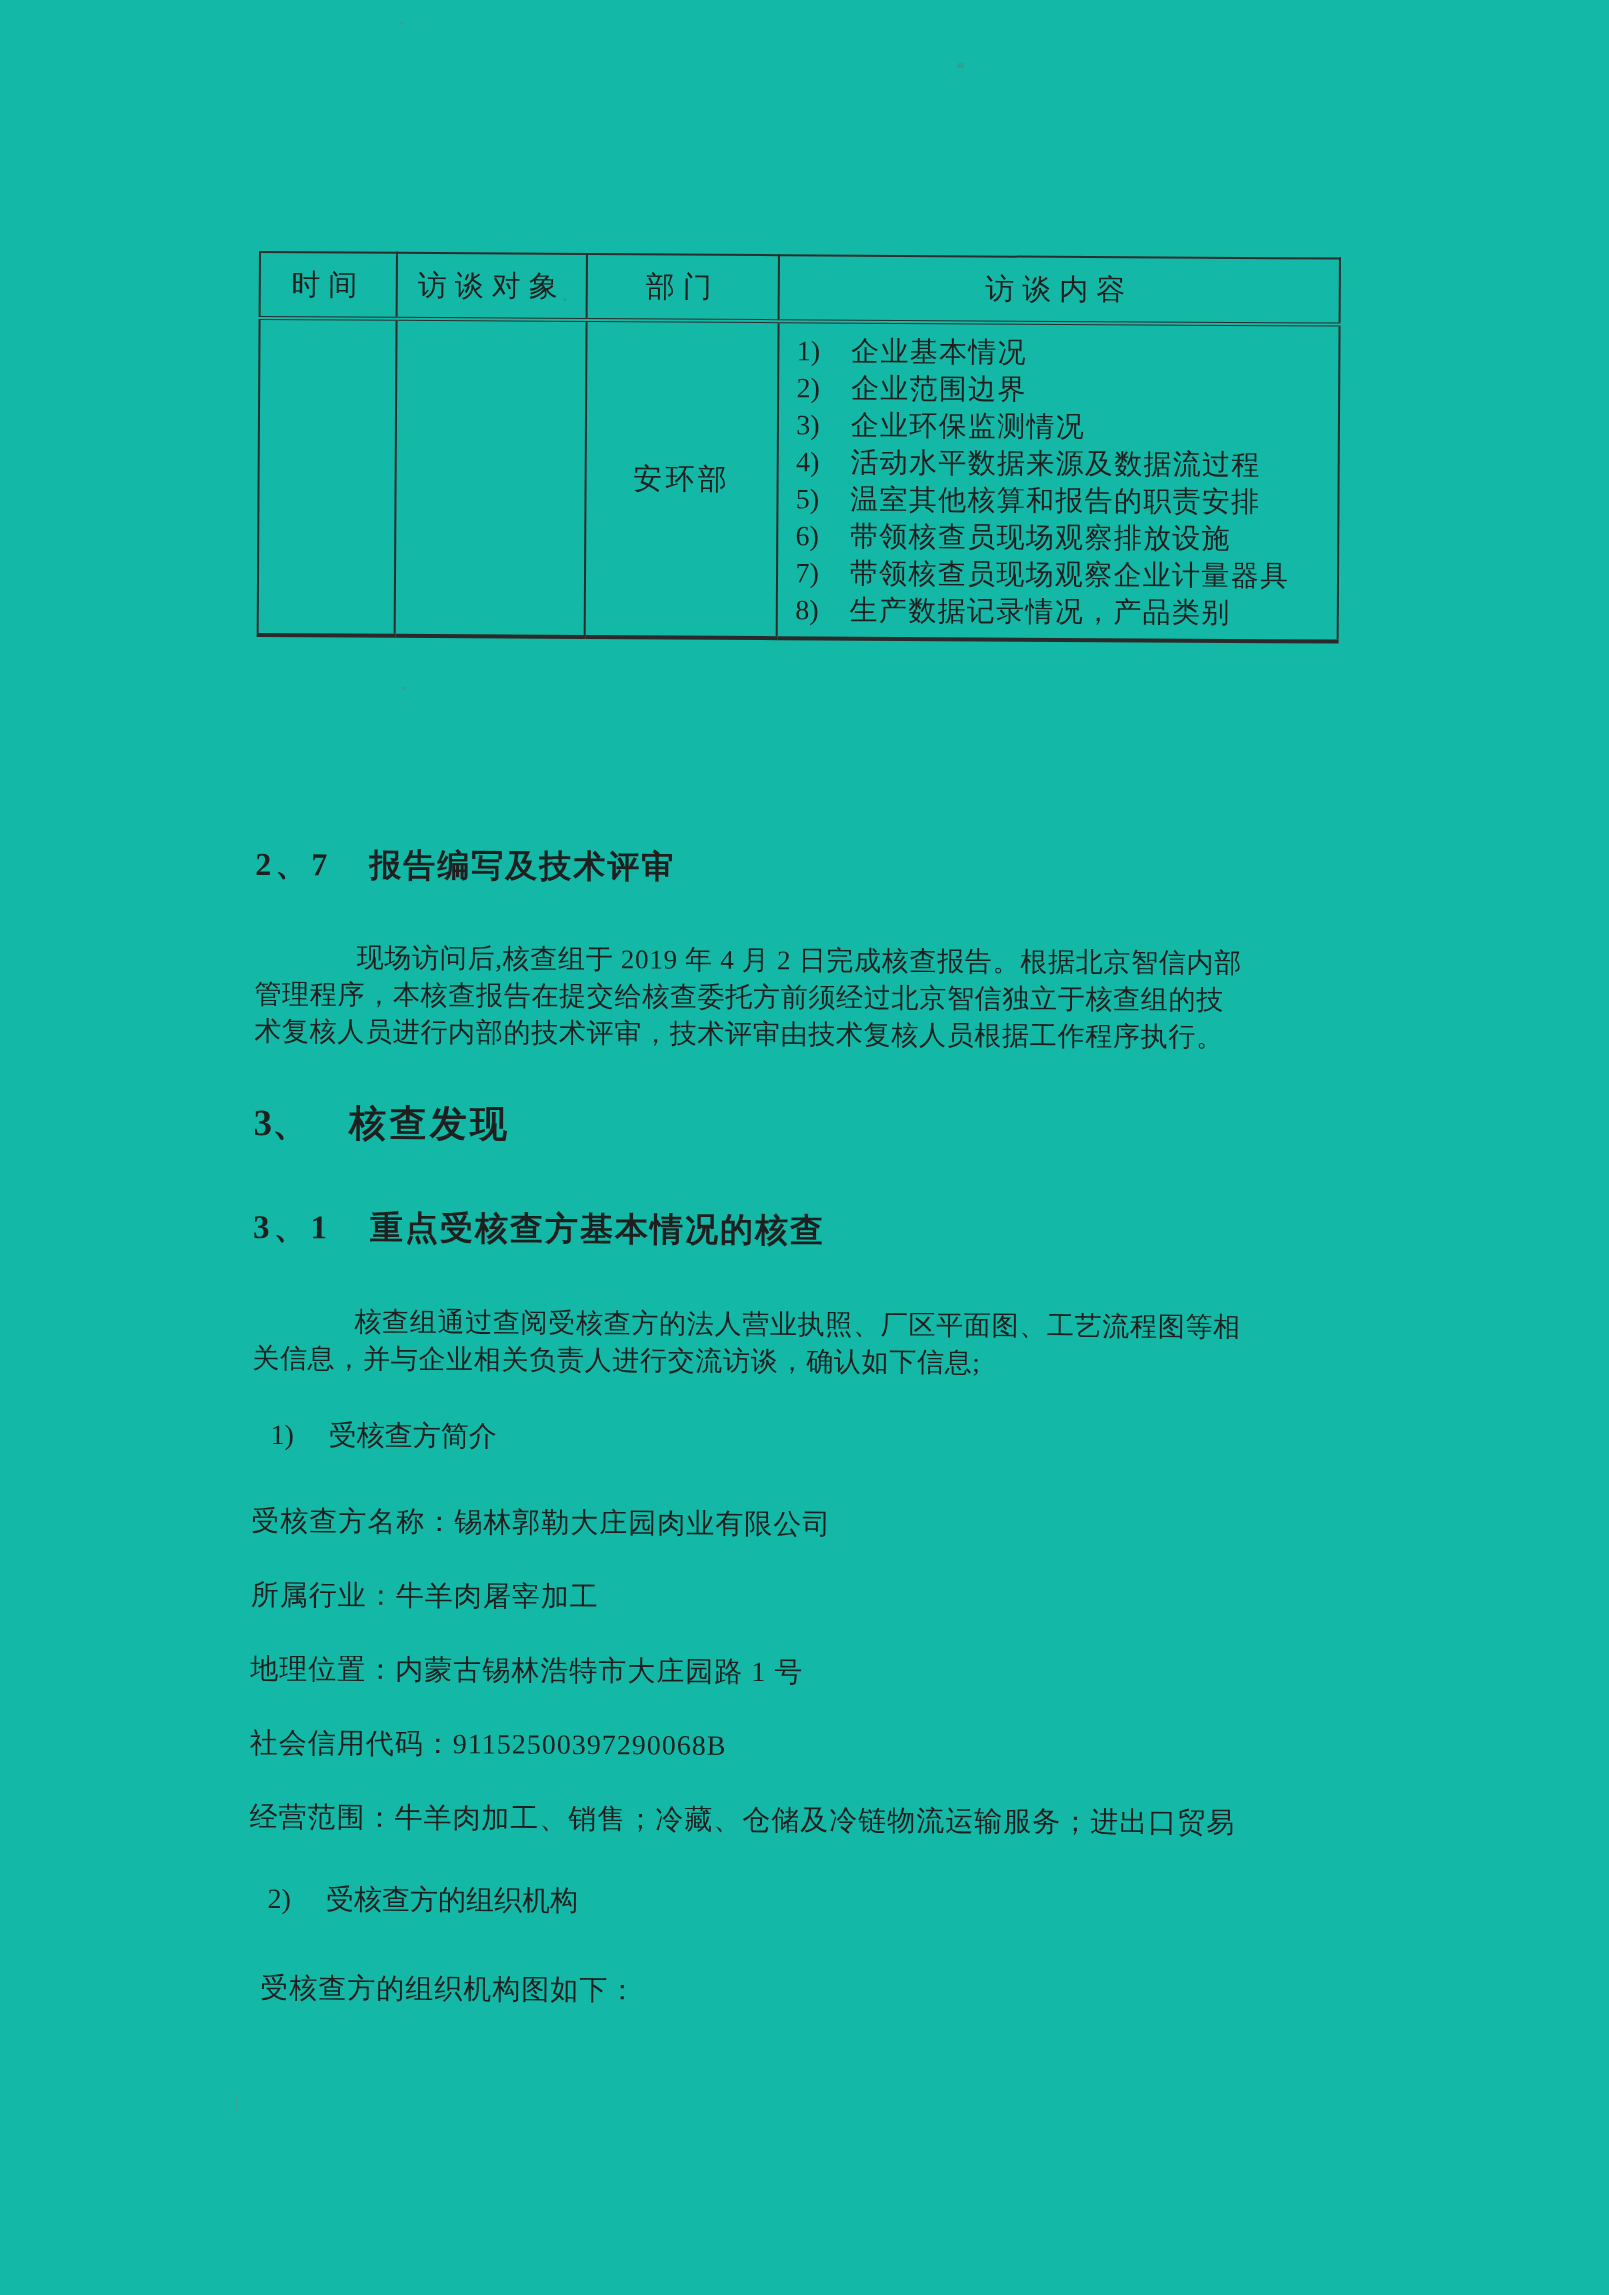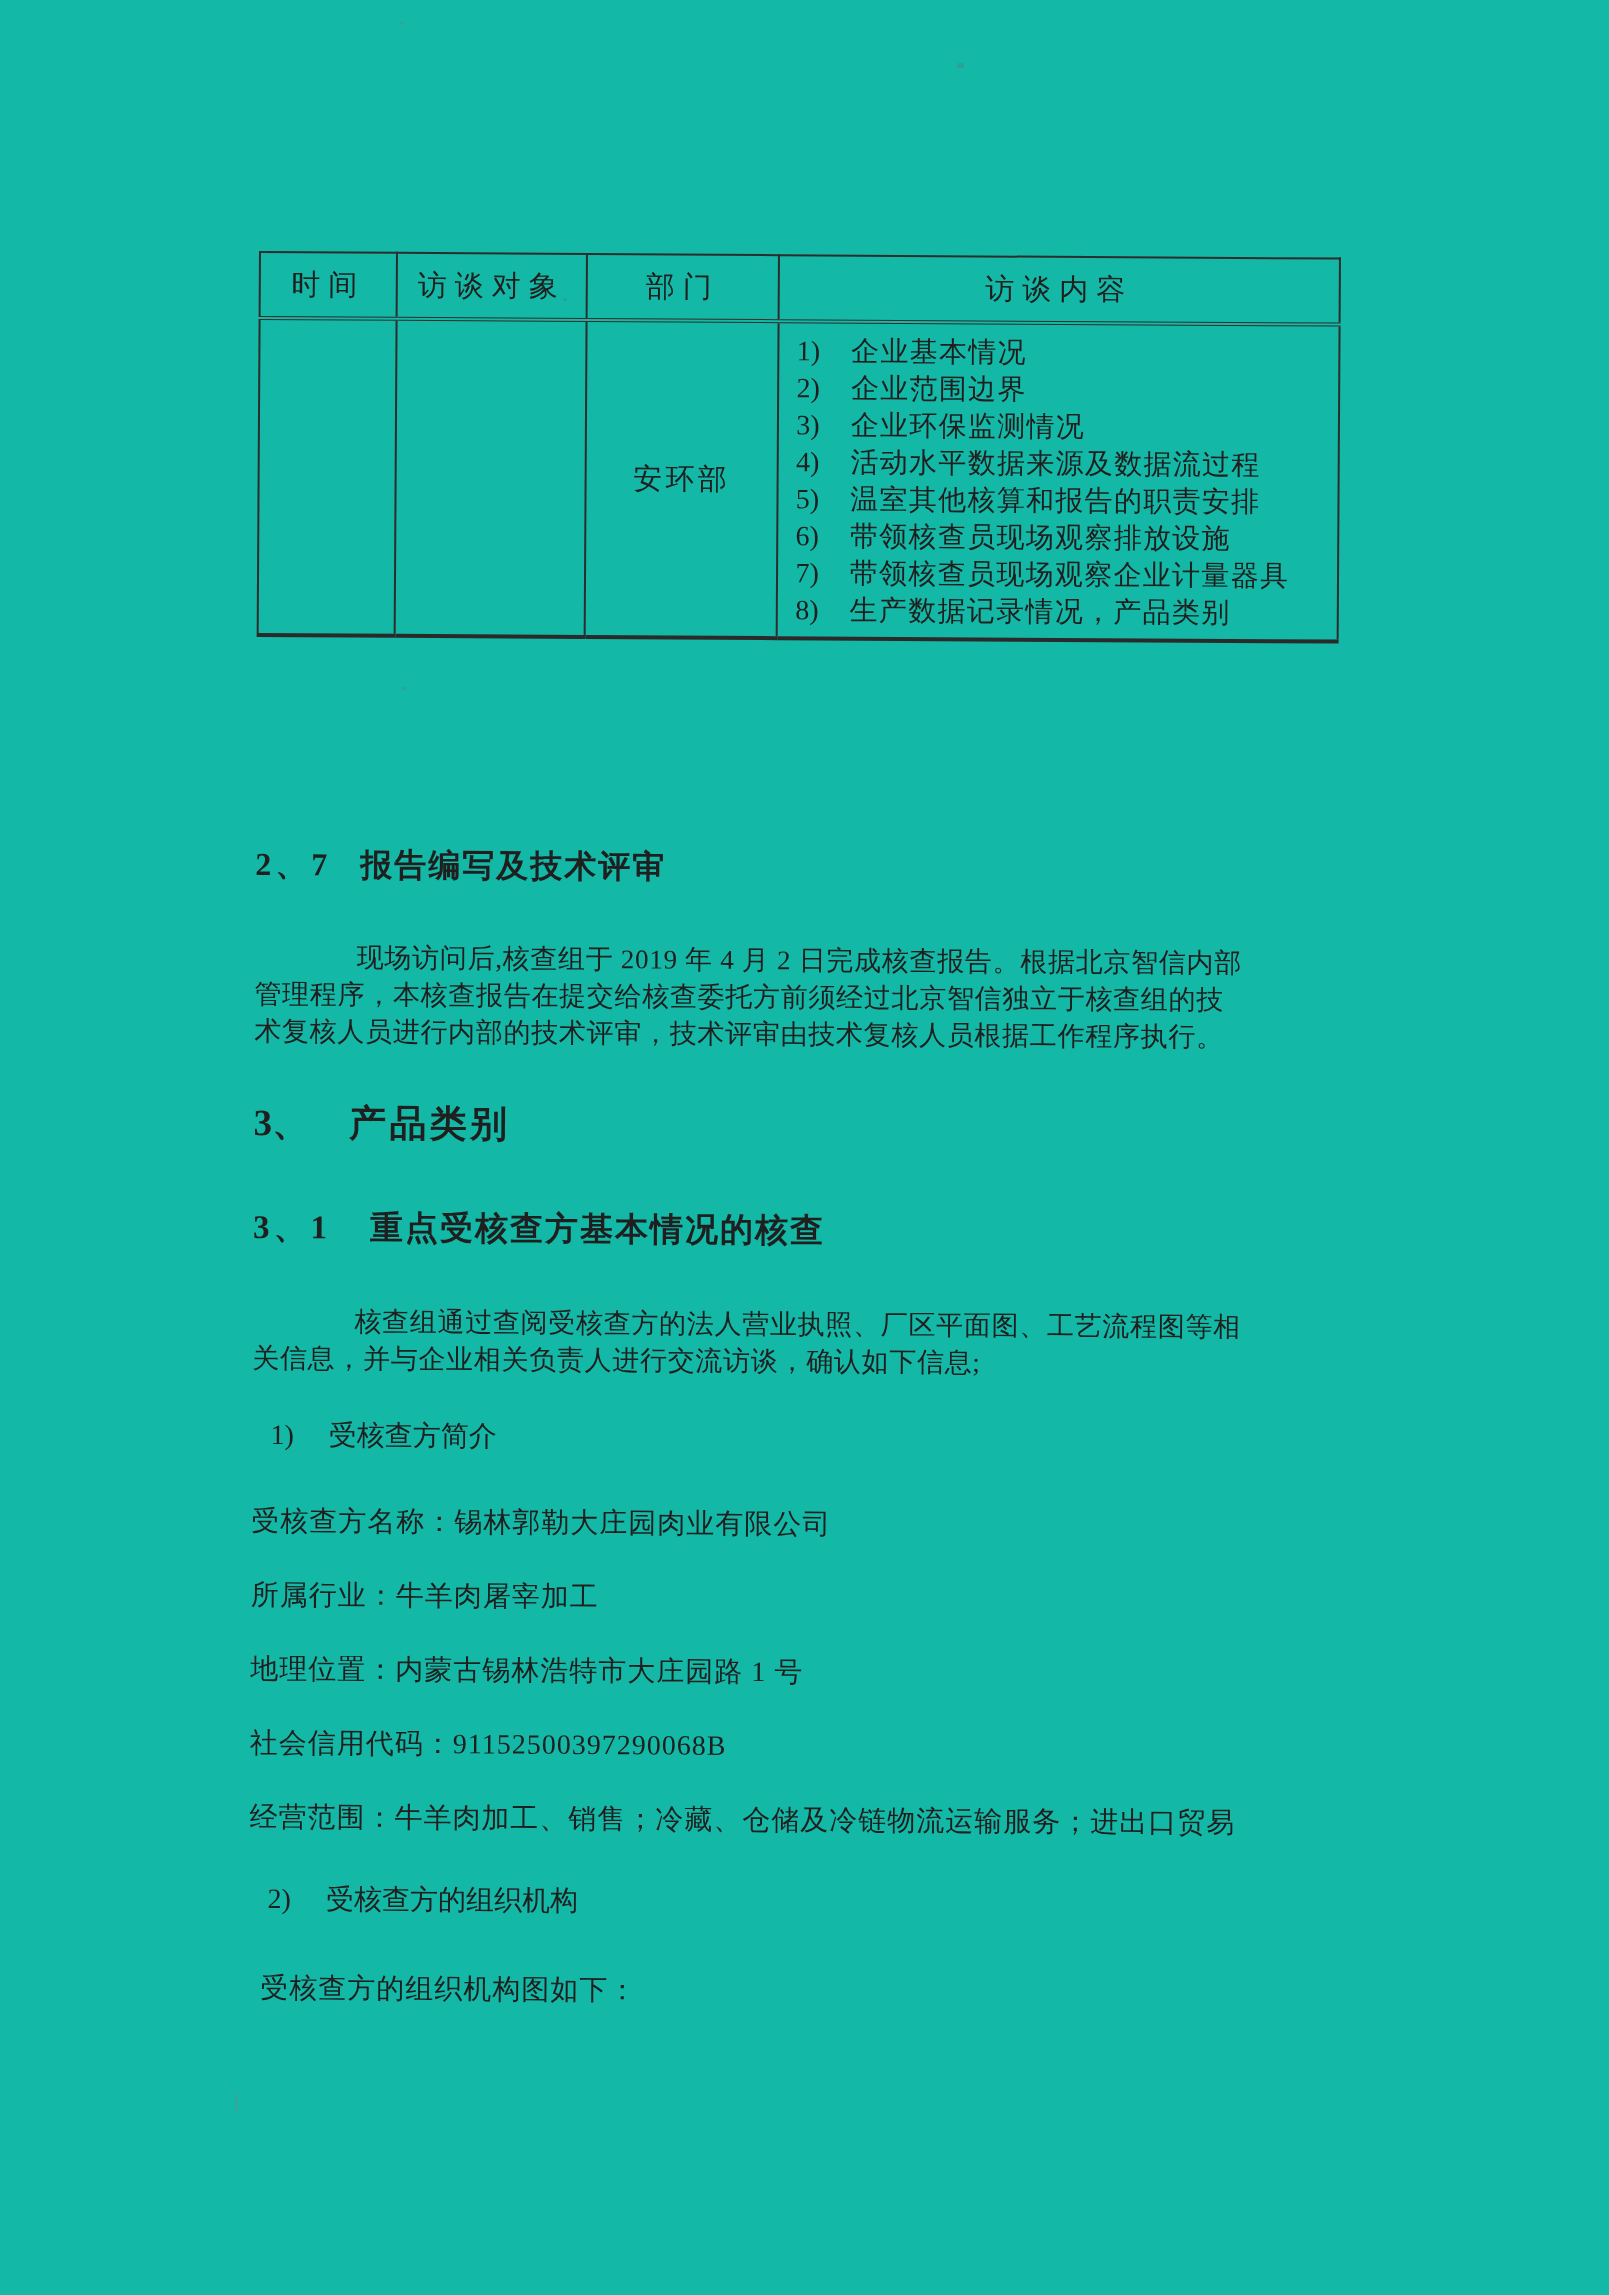--- a/index.html
+++ b/index.html
@@ -31,21 +31,21 @@
   td.cell-dept{
     text-align:center;vertical-align:middle;
     font-size:29px;letter-spacing:3.3px;
   }
   td.cell-content{vertical-align:middle;padding:8px 5.3px 8px 0;height:297px;}
   .item{display:flex;align-items:baseline;font-size:28px;line-height:37px;}
   .item .num{flex:none;width:33px;margin-left:17.4px;}
   .item .txt{margin-left:21.4px;letter-spacing:1.3px;white-space:nowrap;}
   
   .h27{margin-top:206px;font-size:32px;font-weight:700;letter-spacing:2px;}
-  .h27 .hnum{margin-right:29px;letter-spacing:4px;}
+  .h27 .hnum{margin-right:38px;letter-spacing:4px;}
   .p27{margin-top:52px;font-size:27px;line-height:37px;letter-spacing:0.7px;}
   .p27 .ln1{text-indent:102px;}
   .h3{margin-top:48px;font-size:37px;font-weight:700;letter-spacing:3.3px;}
   .h3 .hnum{margin-right:40px;letter-spacing:0;}
   .h31{margin-top:57px;font-size:33px;font-weight:700;letter-spacing:2px;}
   .h31 .hnum{margin-right:39px;letter-spacing:4px;}
   .p31{margin-top:53px;font-size:27px;line-height:37px;letter-spacing:0.7px;}
   .p31 .ln1{text-indent:102px;}
   .li{margin-top:39px;font-size:28px;line-height:37px;}
   .li .num{margin-left:18.7px;margin-right:35px;}
@@ -136,21 +136,21 @@
       <span class="hnum">2、7</span><span>报告编写及技术评审</span>
     </div>
 
     <div class="p27">
       <div class="ln1">现场访问后,核查组于 2019 年 4 月 2 日完成核查报告。根据北京智信内部</div>
       <div>管理程序，本核查报告在提交给核查委托方前须经过北京智信独立于核查组的技</div>
       <div>术复核人员进行内部的技术评审，技术评审由技术复核人员根据工作程序执行。</div>
     </div>
 
     <div class="h3">
-      <span class="hnum">3、</span><span>产品类别</span>
+      <span class="hnum">3、</span><span>核查发现</span>
     </div>
 
     <div class="h31">
       <span class="hnum">3、1</span><span>重点受核查方基本情况的核查</span>
     </div>
 
     <div class="p31">
       <div class="ln1">核查组通过查阅受核查方的法人营业执照、厂区平面图、工艺流程图等相</div>
       <div>关信息，并与企业相关负责人进行交流访谈，确认如下信息;</div>
     </div>

